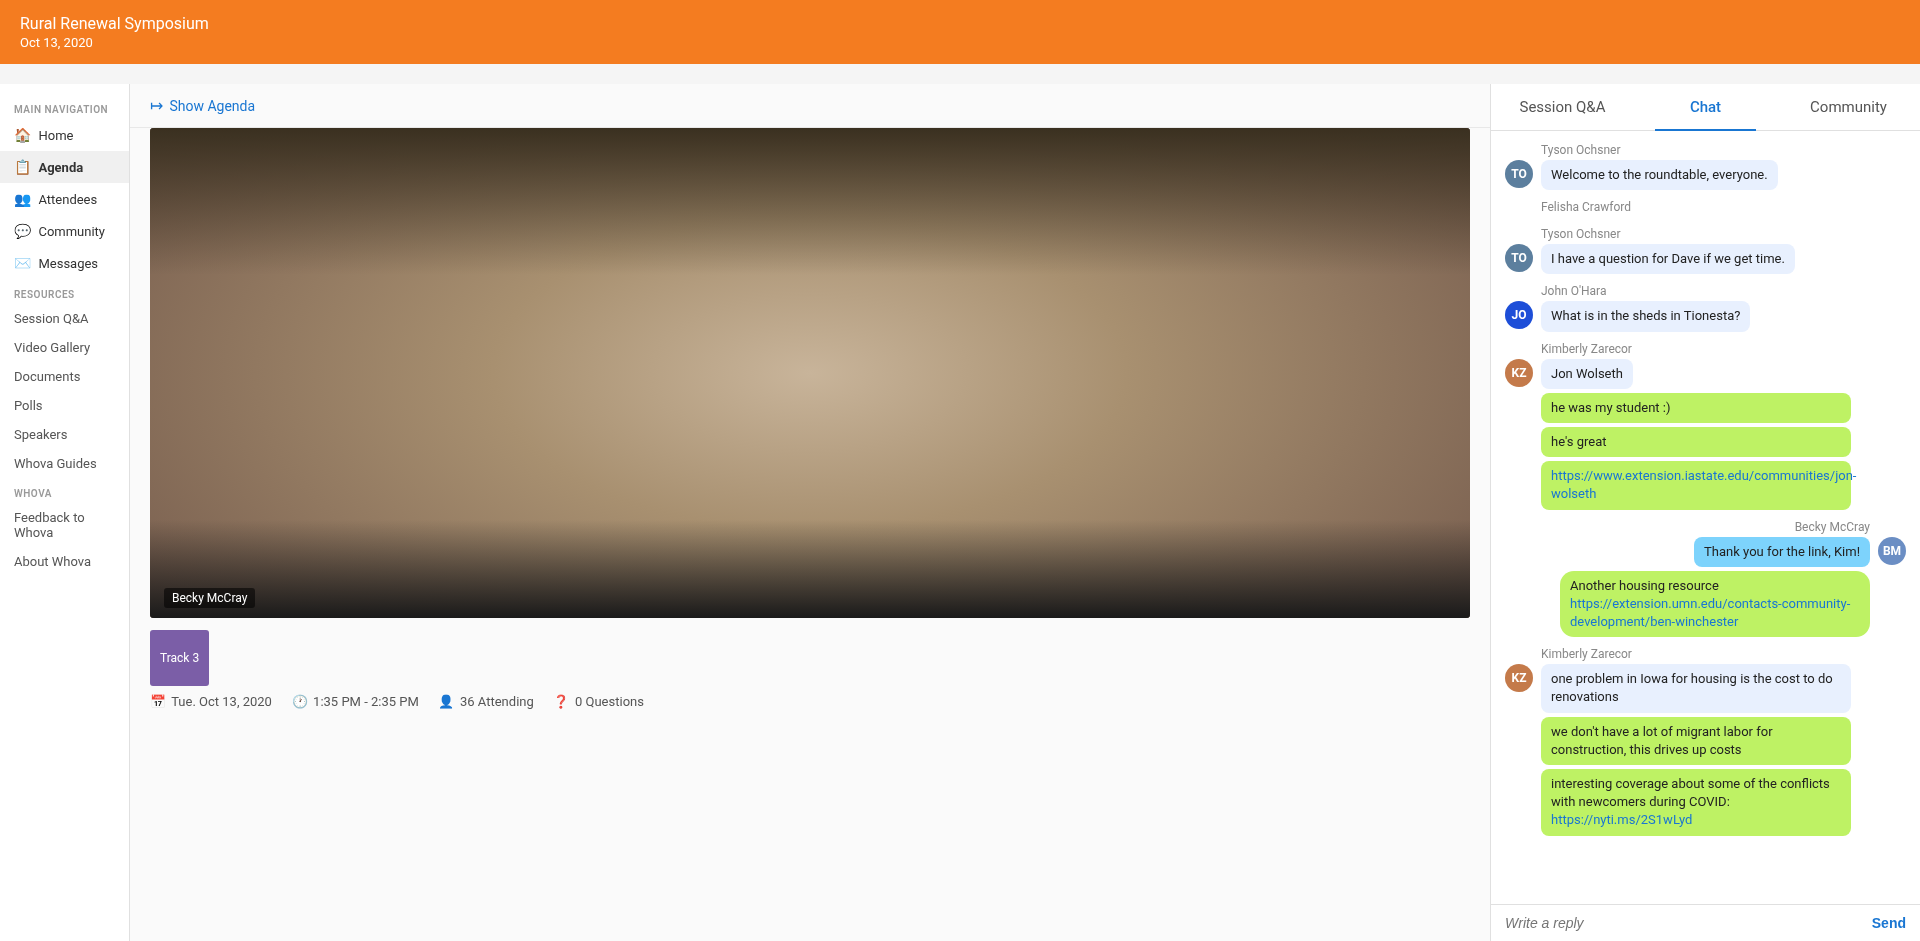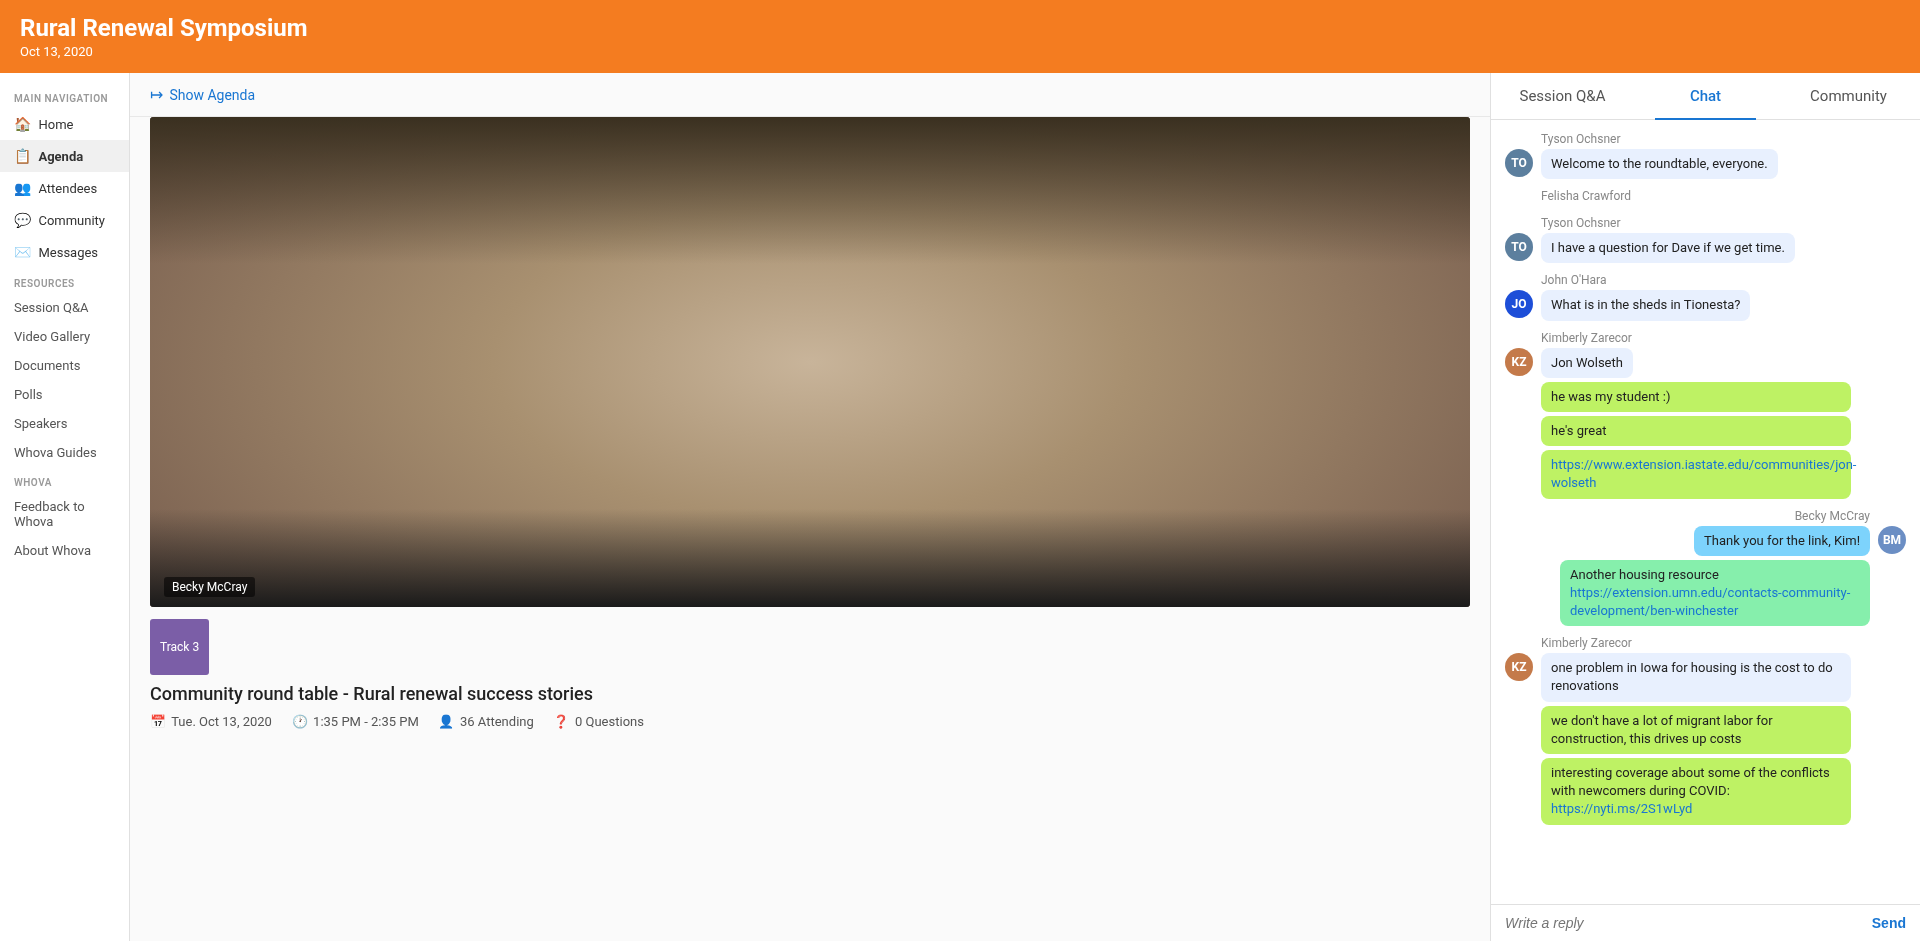--- a/index.html
+++ b/index.html
@@ -5,28 +5,29 @@
     * { box-sizing: border-box; margin: 0; padding: 0; }
     body { font-family: -apple-system, BlinkMacSystemFont, 'Segoe UI', Roboto, sans-serif; background: #f5f5f5; display: flex; flex-direction: column; height: 941px; overflow: hidden; }
 
     
     #header {
       background: #f47c20;
       color: white;
       padding: 14px 20px;
       flex-shrink: 0;
     }
-    #header .title { font-size: 24px; font-weight: bold; }
+    #header .title { font-size: 16px; font-weight: normal; }
     #header .date { font-size: 13px; margin-top: 2px; }
 
     
     #body {
       display: flex;
       flex: 1;
       overflow: hidden;
+      margin-top: 20px;
     }
 
     
     #sidebar {
       width: 130px;
       background: #fff;
       border-right: 1px solid #e0e0e0;
       flex-shrink: 0;
       padding-top: 10px;
       overflow-y: auto;
@@ -271,22 +272,23 @@
     }
     .msg-group.right .msg-row {
       flex-direction: row-reverse;
     }
     .msg-group.right .msg-bubble {
       background: #7dd3fc;
     }
     .msg-group.right .msg-continuation {
       margin-left: 0;
       margin-right: 36px;
-      background: #86efac;
+      background: #bef264;
       text-align: left;
+      border-radius: 14px;
     }
 
     .chat-input-row {
       display: flex;
       align-items: center;
       border-top: 1px solid #e0e0e0;
       padding: 10px 14px;
       gap: 10px;
       flex-shrink: 0;
     }
@@ -376,21 +378,20 @@
     </div>
 
     <div class="session-meta">
       <div style="display:flex; justify-content:space-between; align-items:flex-start;">
         <span class="track-badge">Track 3</span>
         <div class="likes-btn">
           <span class="heart">♡</span>
           <span>0 Likes</span>
         </div>
       </div>
-      <div class="session-title">Community round table - Rural renewal success stories</div>
       <div class="session-info-row">
         <div class="session-info-item">
           <span class="info-icon">📅</span>
           <span>Tue. Oct 13, 2020</span>
         </div>
         <div class="session-info-item">
           <span class="info-icon">🕐</span>
           <span>1:35 PM - 2:35 PM</span>
         </div>
         <div class="session-info-item">

